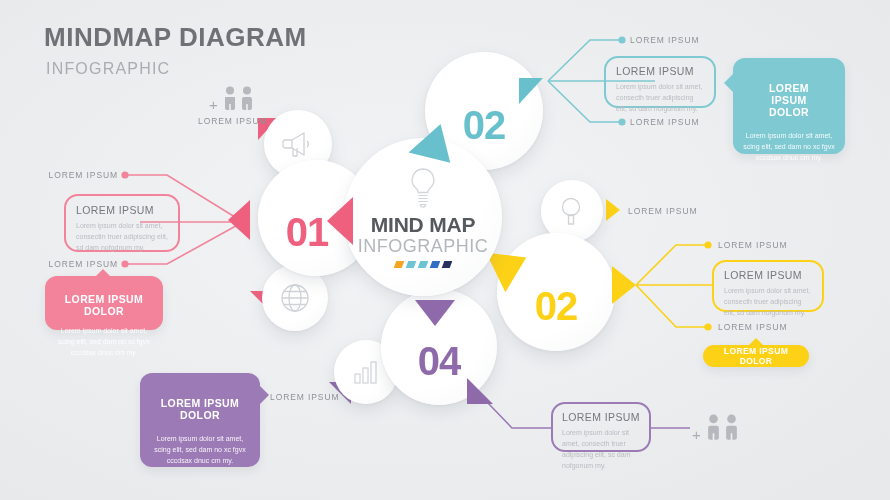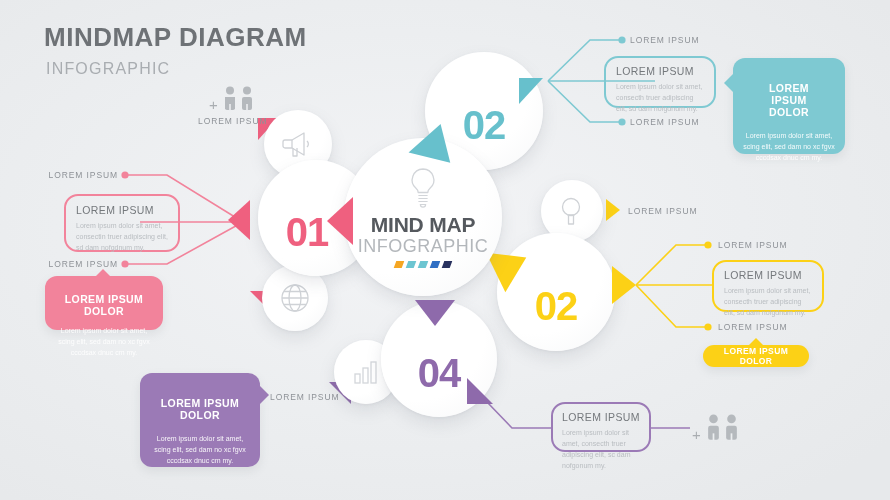--- a/index.html
+++ b/index.html
@@ -56,21 +56,21 @@
   #hub-sub{
     font-size:18px;color:#b3b7bb;letter-spacing:.5px;margin-top:2px;line-height:1;
   }
   #dashes{display:flex;gap:4px;margin-top:6px;}
   .dash{width:8px;height:7px;transform:skewX(-20deg);}
 
   
   #c01{left:258px;top:160px;width:116px;height:116px;z-index:10;text-align:center;}
   #c02{left:425px;top:52px;width:118px;height:118px;z-index:9;}
   #c03{left:497px;top:233px;width:118px;height:118px;z-index:9;}
-  #c04{left:381px;top:301px;width:116px;height:116px;z-index:10;}
+  #c04{left:381px;top:289px;width:116px;height:116px;z-index:10;}
 
   
   .iconcirc{z-index:8;}
   #ic-mega{left:264px;top:110px;width:68px;height:68px;}
   #ic-globe{left:262px;top:265px;width:66px;height:66px;}
   #ic-search{left:541px;top:180px;width:62px;height:62px;}
   #ic-chart{left:334px;top:340px;width:64px;height:64px;}
 
   
   .tri{position:absolute;width:0;height:0;z-index:14;}

